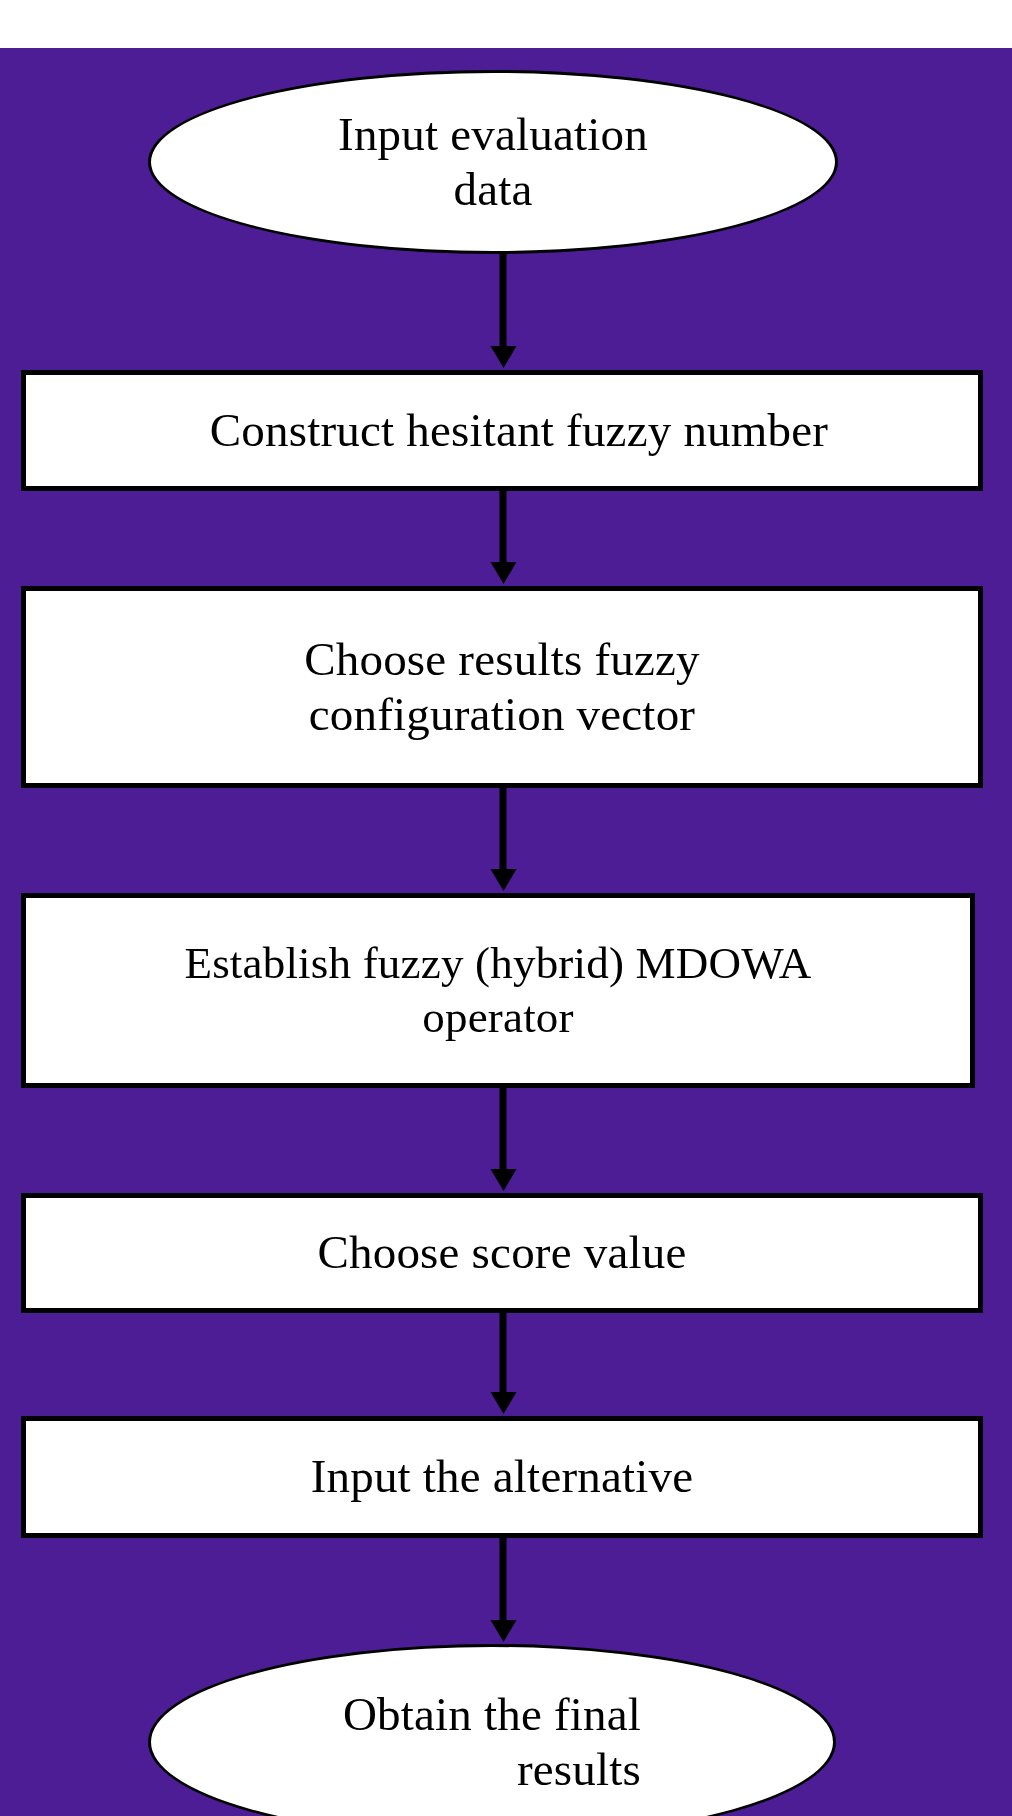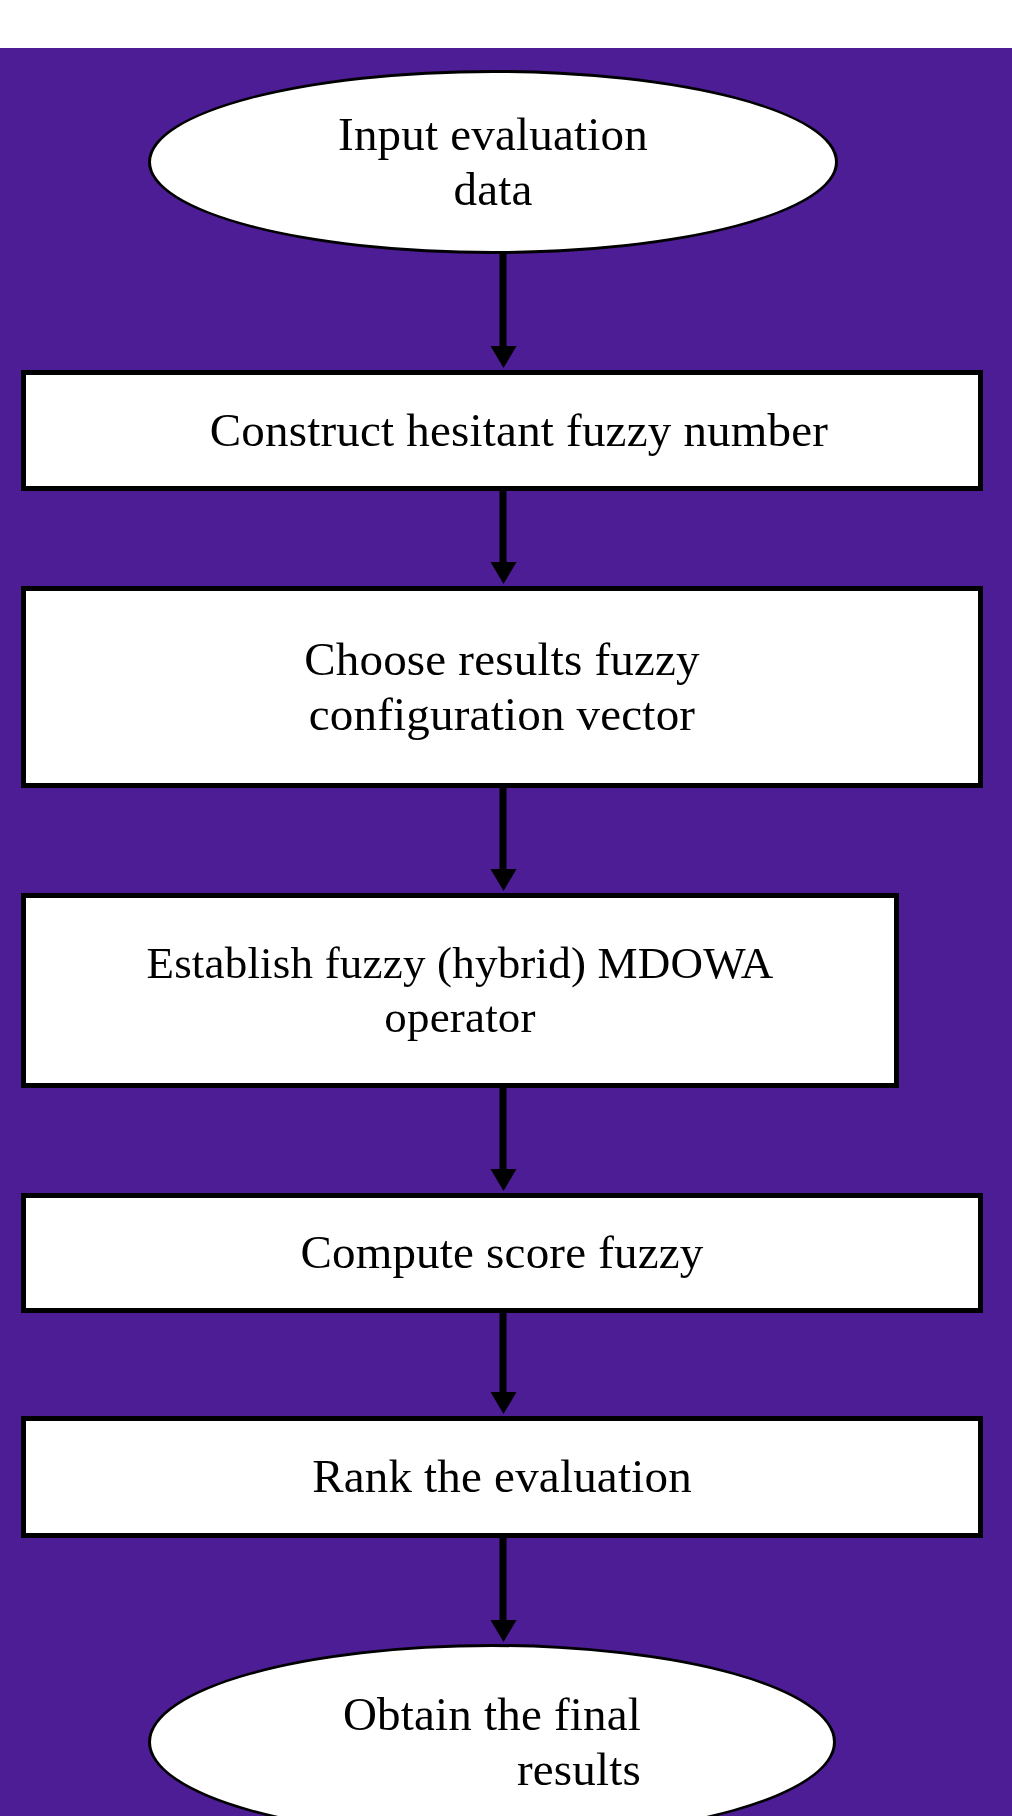--- a/index.html
+++ b/index.html
@@ -85,35 +85,35 @@
 
   <div class="arrow" style="left:503px; top:443px; height:73px;"></div>
 
   <div class="node process" style="left:21px; top:538px; width:962px; height:202px;">
     <span class="label fs-large">Choose results fuzzy
 configuration vector</span>
   </div>
 
   <div class="arrow" style="left:503px; top:740px; height:83px;"></div>
 
-  <div class="node process" style="left:21px; top:845px; width:878px; height:195px;">
+  <div class="node process" style="left:21px; top:845px; width:954px; height:195px;">
     <span class="label fs-med">Establish fuzzy (hybrid) MDOWA
 operator</span>
   </div>
 
   <div class="arrow" style="left:503px; top:1040px; height:83px;"></div>
 
   <div class="node process" style="left:21px; top:1145px; width:962px; height:120px;">
-    <span class="label fs-large">Compute score fuzzy</span>
+    <span class="label fs-large">Choose score value</span>
   </div>
 
   <div class="arrow" style="left:503px; top:1265px; height:81px;"></div>
 
   <div class="node process" style="left:21px; top:1368px; width:962px; height:122px;">
-    <span class="label fs-large">Rank the evaluation</span>
+    <span class="label fs-large">Input the alternative</span>
   </div>
 
   <div class="arrow" style="left:503px; top:1490px; height:84px;"></div>
 
   <div class="node terminal" style="left:148px; top:1596px; width:688px; height:196px;text-align:right;">
     <span class="label fs-large">Obtain the final
 results</span>
   </div>
 
 </div>

